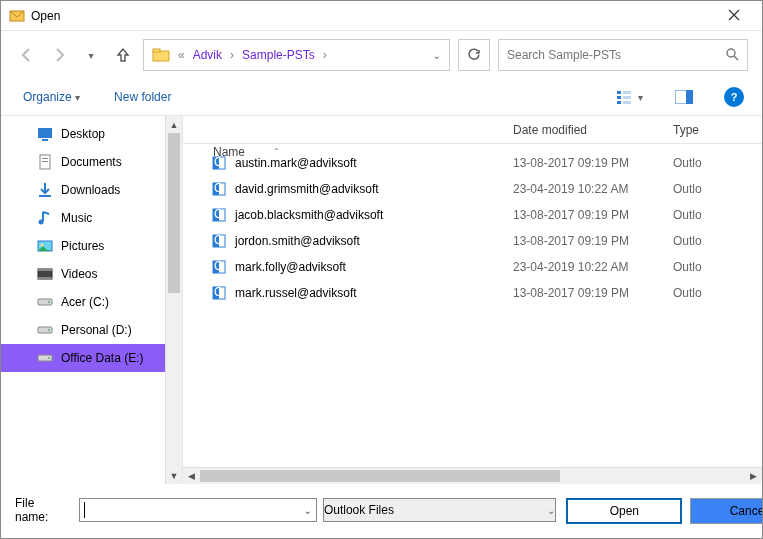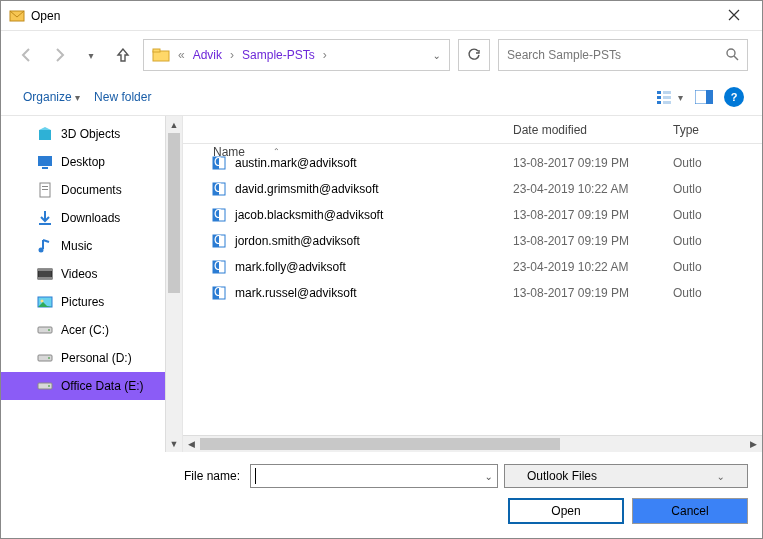--- a/index.html
+++ b/index.html
@@ -18,21 +18,21 @@
 .addrbox { flex: 1; border: 1px solid #ccc; height: 32px; display: flex; align-items: center; padding: 0 8px; gap: 6px; }
 .addrbox .folder-icon { width: 18px; height: 18px; }
 .crumb { color: #6d28d9; }
 .crumb-sep { color: #888; padding: 0 2px; }
 .addrbox .spacer { flex: 1; }
 .refresh { width: 32px; height: 32px; border: 1px solid #ccc; display: flex; align-items: center; justify-content: center; }
 .searchbox { width: 250px; height: 32px; border: 1px solid #ccc; display: flex; align-items: center; padding: 14px 8px; color: #777; }
 .searchbox .sglabel { flex: 1; }
 
 
-.toolbar { display: flex; align-items: center; padding: 6px 18px; border-bottom: 1px solid #e6e6e6; gap: 6px; }
+.toolbar { display: flex; align-items: center; padding: 6px 18px; border-bottom: 1px solid #e6e6e6; gap: 26px; }
 .toolbtn { color: #1a5ea8; padding: 4px 4px; }
 .tool-spacer { flex: 1; }
 .viewbtn { width: 28px; height: 24px; display: flex; align-items: center; justify-content: center; }
 .helpbtn { width: 20px; height: 20px; border-radius: 50%; background: #0078d7; color: #fff; font-weight: bold; display: flex; align-items: center; justify-content: center; font-size: 11px; }
 
 
 .main { flex: 1; display: flex; overflow: hidden; }
 .sidebar { width: 182px; border-right: 1px solid #e6e6e6; position: relative; display:flex; }
 .tree { flex:1; overflow: hidden; padding-top: 4px; }
 .tree-item { display: flex; align-items: center; height: 28px; padding-left: 36px; gap: 8px; }
@@ -55,27 +55,27 @@
 .frow .pst { width:16px; height:16px; flex-shrink:0; }
 .frow .fdate { width: 160px; color: #666; }
 .frow .ftype { flex:1; color:#666; overflow:hidden; white-space:nowrap; }
 
 .h-scroll { height: 17px; background:#f0f0f0; border-top:1px solid #ddd; display:flex; align-items:center; }
 .h-scroll .harrow { width:17px; text-align:center; color:#555; font-size:9px; }
 .h-scroll .htrack { flex:1; position:relative; height:100%; }
 .h-scroll .hthumb { position:absolute; top:2px; bottom:2px; left:0; width:360px; background:#c8c8c8; }
 
 
-.bottom { padding: 12px 14px 14px 14px; display:flex; flex-direction:column; gap:10px; align-items:flex-end; }
+.bottom { padding: 12px 14px 14px 14px; display:flex; flex-direction:row; gap:10px; align-items:flex-end; }
 .fnrow { display:flex; align-items:center; gap:6px; width:100%; justify-content:flex-end; }
 .fnrow .lbl { margin-right:4px; }
 .fninput { width:248px; height:24px; border:1px solid #888; display:flex; align-items:center; position:relative; padding:0 18px 0 4px; }
 .fninput .caret { position:absolute; left:4px; top:3px; width:1px; height:16px; background:#000; }
 .fninput .dd { position:absolute; right:4px; top:6px; color:#555; font-size:10px; }
-.filter { width:244px; height:24px; border:1px solid #888; background:#efefef; display:flex; align-items:center; padding:0 22px; justify-content:space-between; }
+.filter { width:244px; height:24px; border:1px solid #888; background:#efefef; display:flex; align-items:center; padding:0 0; justify-content:space-between; }
 .btnrow { display:flex; gap:8px; }
 .btn { width:116px; height:26px; border:1px solid #999; background:#3b82f6; display:flex; align-items:center; justify-content:center; }
 .btn.primary { border:2px solid #0a64ad; background:#fff; }
 
 .chev { font-size:10px; color:#666; }
 </style>
 </head>
 <body>
 
 <div class="titlebar">
@@ -168,27 +168,20 @@
   </span>
   <span class="helpbtn">?</span>
 </div>
 
 <div class="main">
 
   <div class="sidebar">
     <div class="tree" id="tree">
         <div class="tree-item">
           <span class="ticon"><svg viewBox="0 0 16 16">
-              <rect x="2" y="4" width="12" height="10" fill="#2eb1d6"></rect>
-              <path d="M2 4 L8 1 L14 4" fill="#6ad2ee"></path>
-            </svg></span>
-          <span>3D Objects</span>
-        </div>
-        <div class="tree-item">
-          <span class="ticon"><svg viewBox="0 0 16 16">
               <rect x="1" y="2" width="14" height="10" fill="#2b7cd3"></rect>
               <rect x="5" y="13" width="6" height="2" fill="#2b7cd3"></rect>
             </svg></span>
           <span>Desktop</span>
         </div>
         <div class="tree-item">
           <span class="ticon"><svg viewBox="0 0 16 16">
               <rect x="3" y="1" width="10" height="14" fill="#fff" stroke="#888"></rect>
               <rect x="5" y="4" width="6" height="1" fill="#888"></rect>
               <rect x="5" y="7" width="6" height="1" fill="#888"></rect>
@@ -205,33 +198,33 @@
         <div class="tree-item">
           <span class="ticon"><svg viewBox="0 0 16 16">
               <path d="M6 2 L6 11" stroke="#2b7cd3" stroke-width="2"></path>
               <circle cx="4" cy="12" r="2.5" fill="#2b7cd3"></circle>
               <path d="M6 2 L12 4" stroke="#2b7cd3" stroke-width="2"></path>
             </svg></span>
           <span>Music</span>
         </div>
         <div class="tree-item">
           <span class="ticon"><svg viewBox="0 0 16 16">
+              <rect x="1" y="3" width="14" height="10" fill="#6ad2ee" stroke="#2b7cd3"></rect>
+              <circle cx="5" cy="7" r="1.5" fill="#ffe083"></circle>
+              <path d="M1 13 L6 8 L10 12 L15 13" fill="#2eaa5a"></path>
+            </svg></span>
+          <span>Pictures</span>
+        </div>
+        <div class="tree-item">
+          <span class="ticon"><svg viewBox="0 0 16 16">
               <rect x="1" y="3" width="14" height="10" fill="#444" stroke="#222"></rect>
               <rect x="1" y="3" width="14" height="2" fill="#888"></rect>
               <rect x="1" y="11" width="14" height="2" fill="#888"></rect>
             </svg></span>
           <span>Videos</span>
-        </div>
-        <div class="tree-item">
-          <span class="ticon"><svg viewBox="0 0 16 16">
-              <rect x="1" y="3" width="14" height="10" fill="#6ad2ee" stroke="#2b7cd3"></rect>
-              <circle cx="5" cy="7" r="1.5" fill="#ffe083"></circle>
-              <path d="M1 13 L6 8 L10 12 L15 13" fill="#2eaa5a"></path>
-            </svg></span>
-          <span>Pictures</span>
         </div>
         <div class="tree-item">
           <span class="ticon"><svg viewBox="0 0 16 16">
               <rect x="1" y="5" width="14" height="6" rx="1" fill="#d8d8d8" stroke="#888"></rect>
               <circle cx="12" cy="8" r="1" fill="#6a6"></circle>
             </svg></span>
           <span>Acer (C:)</span>
         </div>
         <div class="tree-item">
           <span class="ticon"><svg viewBox="0 0 16 16">

